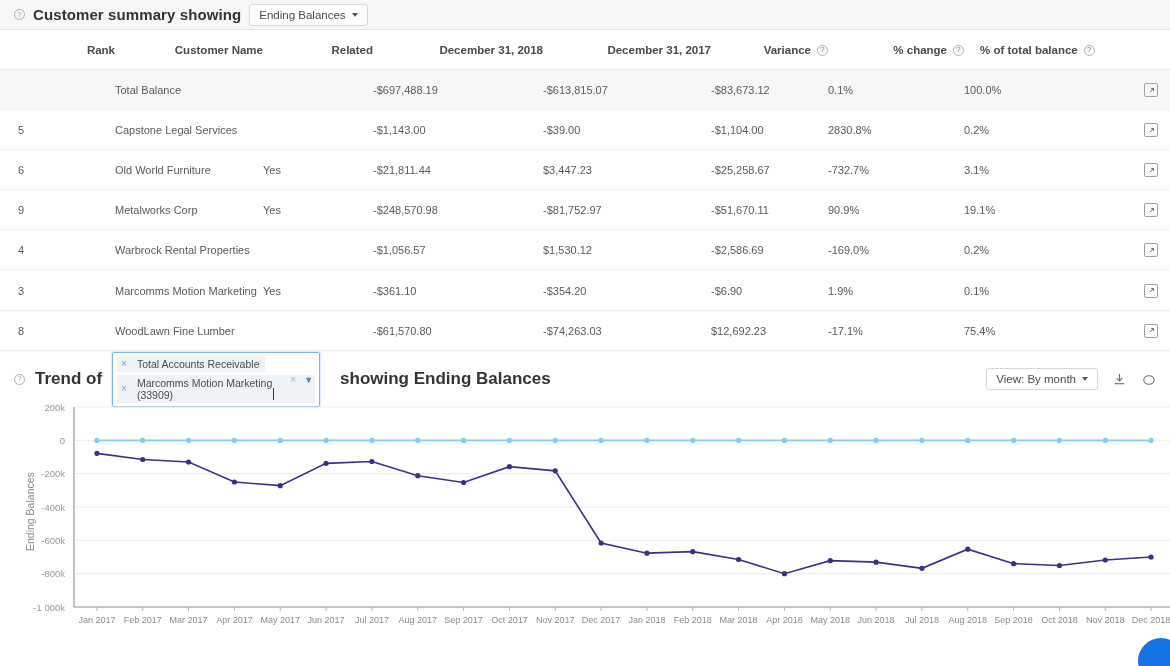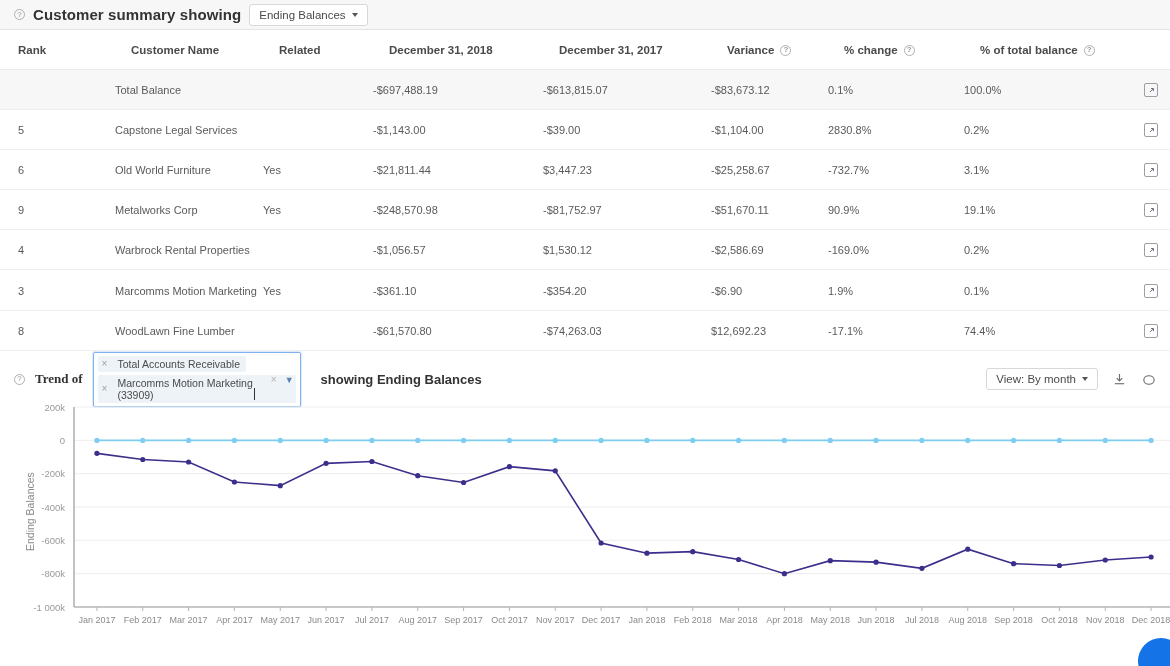--- a/index.html
+++ b/index.html
@@ -31,21 +31,21 @@
     background:#fff; border:1px solid #d8d8d8; border-radius:3px;
     padding:4px 9px; font-size:11.5px; color:#4a4a4a; cursor:pointer;
     display:inline-flex; align-items:center; gap:6px; white-space:nowrap;
   }
   .caret { border-left:3.5px solid transparent; border-right:3.5px solid transparent;
            border-top:4px solid #555; display:inline-block; }
 
   .table-wrap { background:#fff; }
   table.grid { width:1170px; border-collapse:collapse; table-layout:fixed; }
   table.grid th {
-    text-align:left; font-size:11.5px; font-weight:bold; color:#4a4a4a;
+    text-align:right; font-size:11.5px; font-weight:bold; color:#4a4a4a;
     padding: 14px 0 13px 16px; border-bottom:1px solid #e9e9e9;
     background:#fff; white-space:nowrap;
   }
   table.grid td {
     font-size:11px; color:#5a5a5a; padding: 13px 0 12px 0;
     border-bottom:1px solid #efefef; white-space:nowrap;
   }
   .c-rank   { width:115px; padding-left:18px !important; }
   .c-name   { width:148px; }
   .c-rel    { width:110px; }
@@ -89,22 +89,22 @@
     display:inline-flex; align-items:center; justify-content:center;
     font-size:11.5px; cursor:pointer;
   }
 
   
   #trend-panel { margin-top:8px; height:309px; position:relative; background:#fff; }
   .trend-head {
     height:44px; display:flex; align-items:center; padding:0 14px; gap:10px;
     position:relative;
   }
-  .trend-label { font-size:13px; font-weight:bold; color:#333;font-family:Liberation Serif, serif; }
-  .trend-suffix { font-size:13px; font-weight:bold; color:#333; margin-left:10px; }
+  .trend-label { font-size:17px; font-weight:bold; color:#333; }
+  .trend-suffix { font-size:17px; font-weight:bold; color:#333; margin-left:10px; }
 
   .multiselect {
     width:208px; border:1px solid #7fb2f0; border-radius:2px; background:#fff;
     padding:3px 4px; position:relative; cursor:text;
     display:flex; flex-direction:column; gap:3px;
     box-shadow:0 0 0 1px rgba(127,178,240,.25);
   }
   .ms-tag {
     background:#eef3f8; border-radius:2px; font-size:10.5px; color:#4a4a4a;
     display:inline-flex; align-items:center; gap:6px; padding:2px 6px 2px 0;
@@ -277,21 +277,21 @@
               </span></td>
           </tr>
           <tr>
             <td class="c-rank">8</td>
             <td class="c-name">WoodLawn Fine Lumber</td>
             <td class="c-rel"></td>
             <td class="c-d2018">-$61,570.80</td>
             <td class="c-d2017">-$74,263.03</td>
             <td class="c-var">$12,692.23</td>
             <td class="c-chg">-17.1%</td>
-            <td class="c-pct">74.4%</td>
+            <td class="c-pct">75.4%</td>
             <td class="c-act"><span class="expand-icon">
                 <svg width="9" height="9" viewBox="0 0 10 10" fill="none" stroke="#6b7280" stroke-width="1.1">
                   <path d="M3.2 6.8L7 3"></path>
                   <path d="M4.4 2.8H7.2V5.6"></path>
                 </svg>
               </span></td>
           </tr>
           <tr>
             <td class="c-rank">7</td>
             <td class="c-name">Idea Logic Computers</td>

